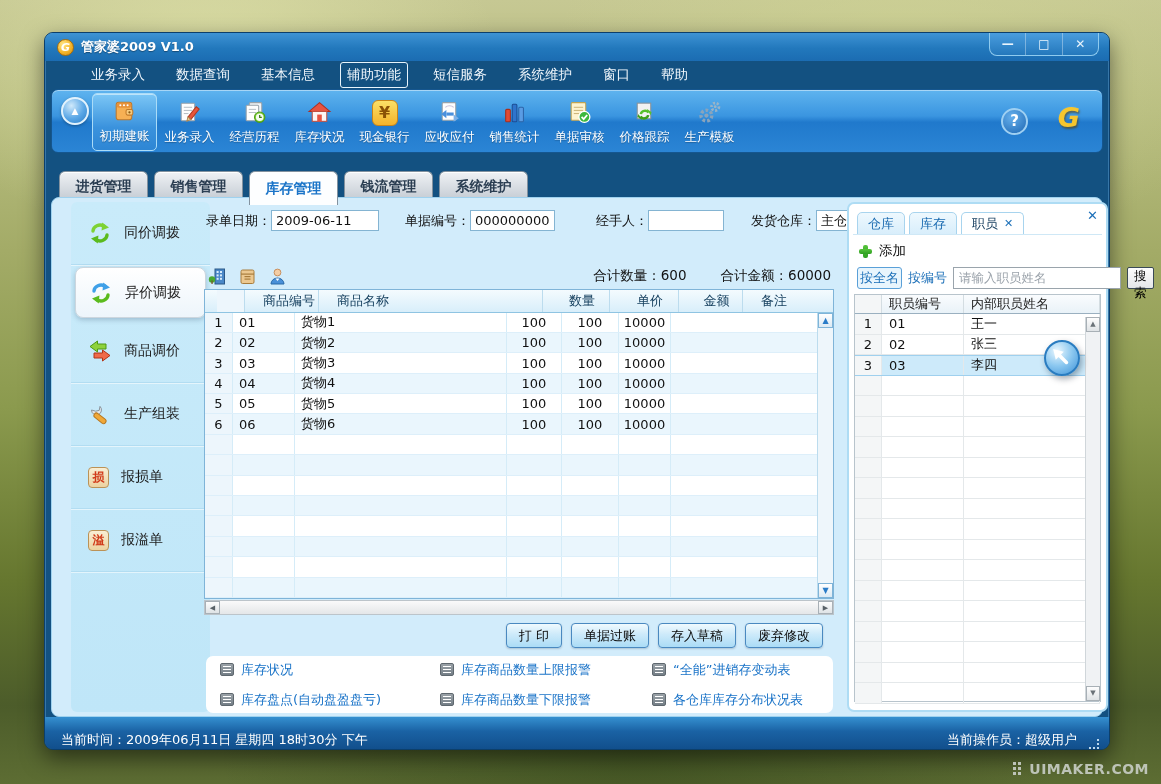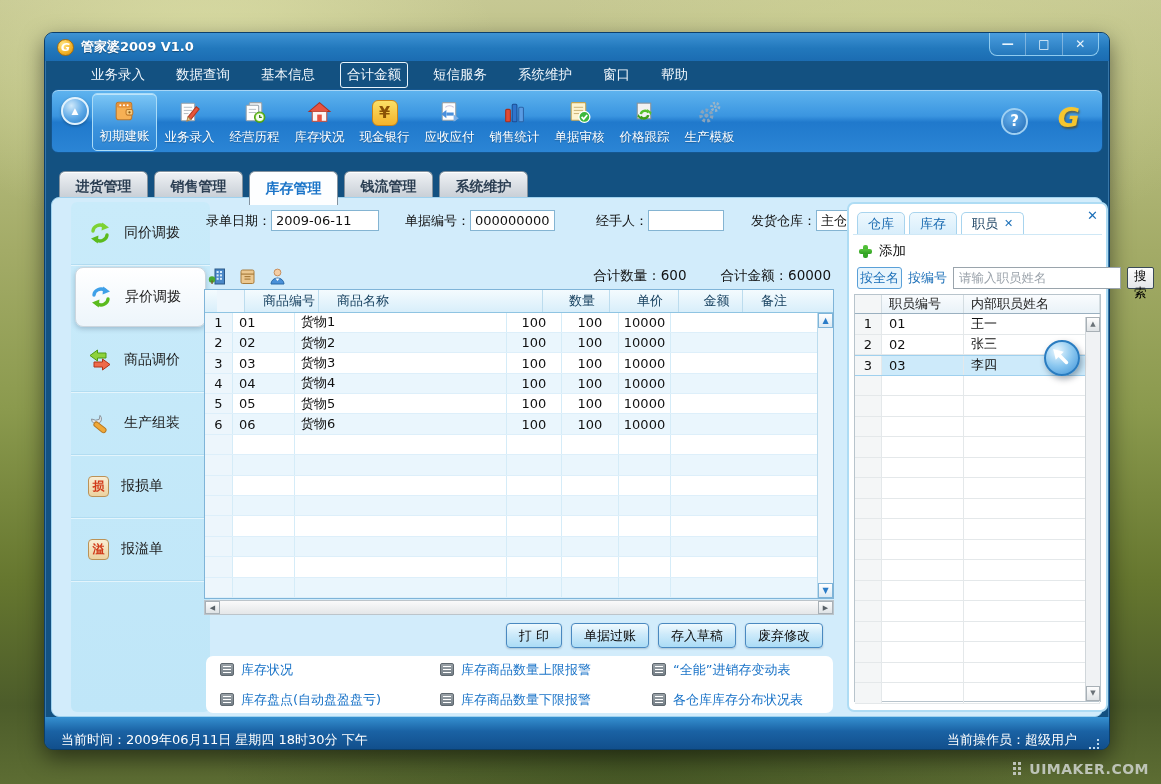--- a/index.html
+++ b/index.html
@@ -73,21 +73,21 @@
   .content { position:absolute; left:6px; right:6px; top:164px; bottom:32px;
     background:#d2ecfb; border-radius:8px; border:1px solid #9fd2ef; }
 
   
   .sidebar { position:absolute; left:19px; top:4px; width:139px; bottom:4px;
     background:linear-gradient(180deg,#c9ebfa,#bfe6f8); border-radius:6px; }
   .side-item { height:63px; display:flex; align-items:center; padding-left:17px; gap:12px;
     font-size:14px; color:#1c1c1c; border-bottom:1px solid #b2ddf2; box-shadow:0 1px 0 rgba(255,255,255,.55); }
   .side-item svg { width:24px; height:24px; }
   .side-item.active { background:linear-gradient(180deg,#ffffff,#edf5fb); border:1px solid #ccd6de;
-    border-radius:8px; margin:2px 4px; height:60px; padding-left:13px; box-shadow:0 2px 5px rgba(30,60,90,.25); }
+    border-radius:8px; margin:2px 4px; height:51px; padding-left:13px; box-shadow:0 2px 5px rgba(30,60,90,.25); }
   .stamp { width:21px; height:21px; border-radius:4px; background:linear-gradient(180deg,#f9eed4,#ecd2a0);
     border:1px solid #bb9257; color:#d03818; font-size:12px; font-weight:bold;
     display:flex; align-items:center; justify-content:center; }
 
   
   .main { position:absolute; left:150px; top:5px; width:635px; height:513px; }
   .frow { position:absolute; left:4px; right:4px; display:flex; align-items:center; font-size:13px; color:#111; }
   .frow .lbl { white-space:nowrap; }
   .tbox { height:21px; background:#fff; border:1px solid #84b4d2; font-size:13px; padding:0 4px;
     font-family:"DejaVu Sans","Liberation Sans",sans-serif; color:#111; }
@@ -207,21 +207,21 @@
     <div class="win-controls">
       <div class="win-btn">—</div>
       <div class="win-btn">□</div>
       <div class="win-btn">✕</div>
     </div>
 
     <div class="menubar">
       <span class="menu-item">业务录入</span>
       <span class="menu-item">数据查询</span>
       <span class="menu-item">基本信息</span>
-      <span class="menu-item boxed">合计金额</span>
+      <span class="menu-item boxed">辅助功能</span>
       <span class="menu-item">短信服务</span>
       <span class="menu-item">系统维护</span>
       <span class="menu-item">窗口</span>
       <span class="menu-item">帮助</span>
     </div>
 
     <div class="toolbar">
       <div class="collapse-btn">▲</div>
       <div class="tool-items">
         <div class="tool-item active">

